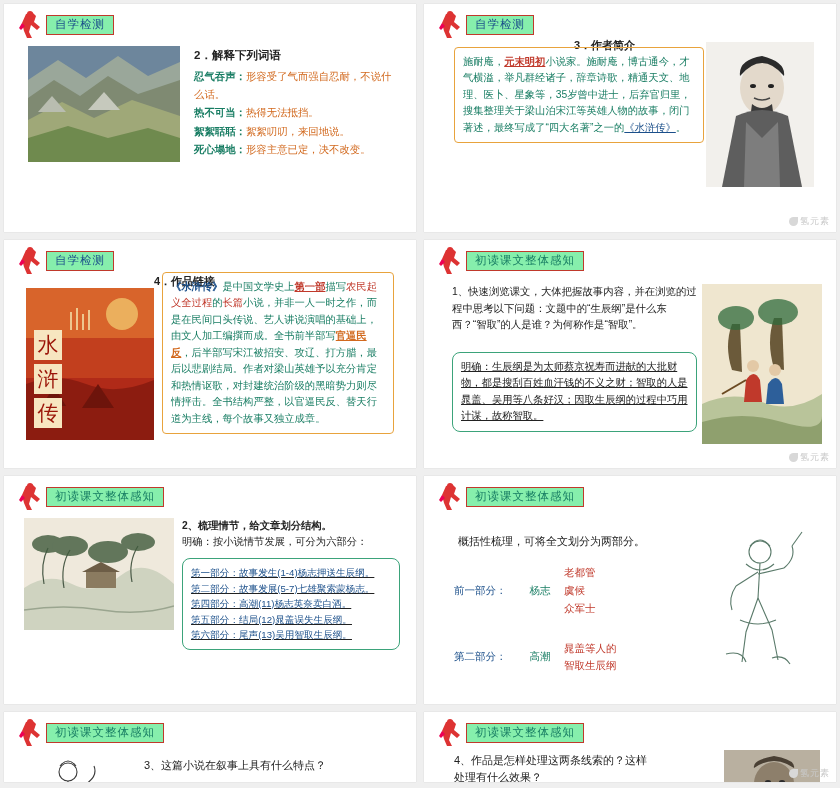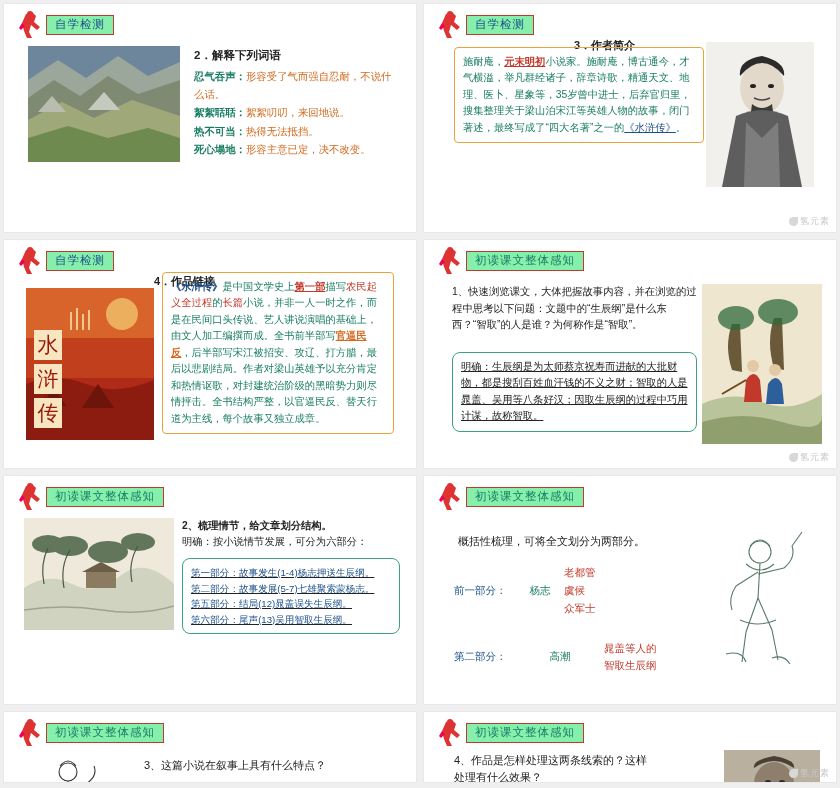--- a/index.html
+++ b/index.html
@@ -170,24 +170,24 @@
       </svg>
     </div>
 
     <div class="s1-text">
       <div class="hdr">2．解释下列词语</div>
       <div class="s1-list">
         <div>
           <span class="b green">忍气吞声：</span><span class="orange">形容受了气而强自忍耐，不说什么话。</span>
         </div>
         <div>
+          <span class="b green">热不可当：</span><span class="orange">热得无法抵挡。</span>
+        </div>
+        <div>
           <span class="b green">絮絮聒聒：</span><span class="orange">絮絮叨叨，来回地说。</span>
-        </div>
-        <div>
-          <span class="b green">热不可当：</span><span class="orange">热得无法抵挡。</span>
         </div>
         <div>
           <span class="b green">死心塌地：</span><span class="orange">形容主意已定，决不改变。</span>
         </div>
       </div>
     </div>
   </div>
 
   <div class="slide">
     <div class="tag-wrap">
@@ -354,20 +354,21 @@
     </div>
 
     <div class="s5-text">
       <div class="b">2、梳理情节，给文章划分结构。</div>
       <div>明确：按小说情节发展，可分为六部分：</div>
     </div>
 
     <div class="s5-box green-box">
       <div><span class="blue">第一部分：故事发生(1-4)杨志押送生辰纲。</span></div>
       <div><span class="blue">第二部分：故事发展(5-7)七雄聚索蒙杨志。</span></div>
+      <div><span class="blue">第四部分：高潮(11)杨志英奈卖白酒。</span></div>
       <div><span class="blue">第五部分：结局(12)晁盖误失生辰纲。</span></div>
       <div><span class="blue">第六部分：尾声(13)吴用智取生辰纲。</span></div>
     </div>
   </div>
 
   <div class="slide">
     <div class="tag-wrap">
       <span class="fig">
         <svg width="26" height="30" viewBox="0 0 26 30">
           <path d="M8 4 L14 2 L18 6 L16 12 L22 17 L19 20 L13 15 L11 22 L14 28 L9 28 L6 21 L4 13 Z" fill="#d33"></path>
@@ -383,21 +384,21 @@
     <div class="s6-diag">
       <div class="s6-row">
         <div class="s6-lbl">前一部分：</div>
         <div class="s6-key">杨志</div>
         <div class="s6-vals">
           <div>老都管</div>
           <div>虞候</div>
           <div>众军士</div>
         </div>
       </div>
-      <div class="s6-row" style="margin-top:22px;gap:20px;">
+      <div class="s6-row" style="margin-top:22px;">
         <div class="s6-lbl">第二部分：</div>
         <div class="s6-key">高潮</div>
         <div class="s6-vals">
           <div>晁盖等人的</div>
           <div>智取生辰纲</div>
         </div>
       </div>
     </div>
 
     <div class="s6-img ph">

